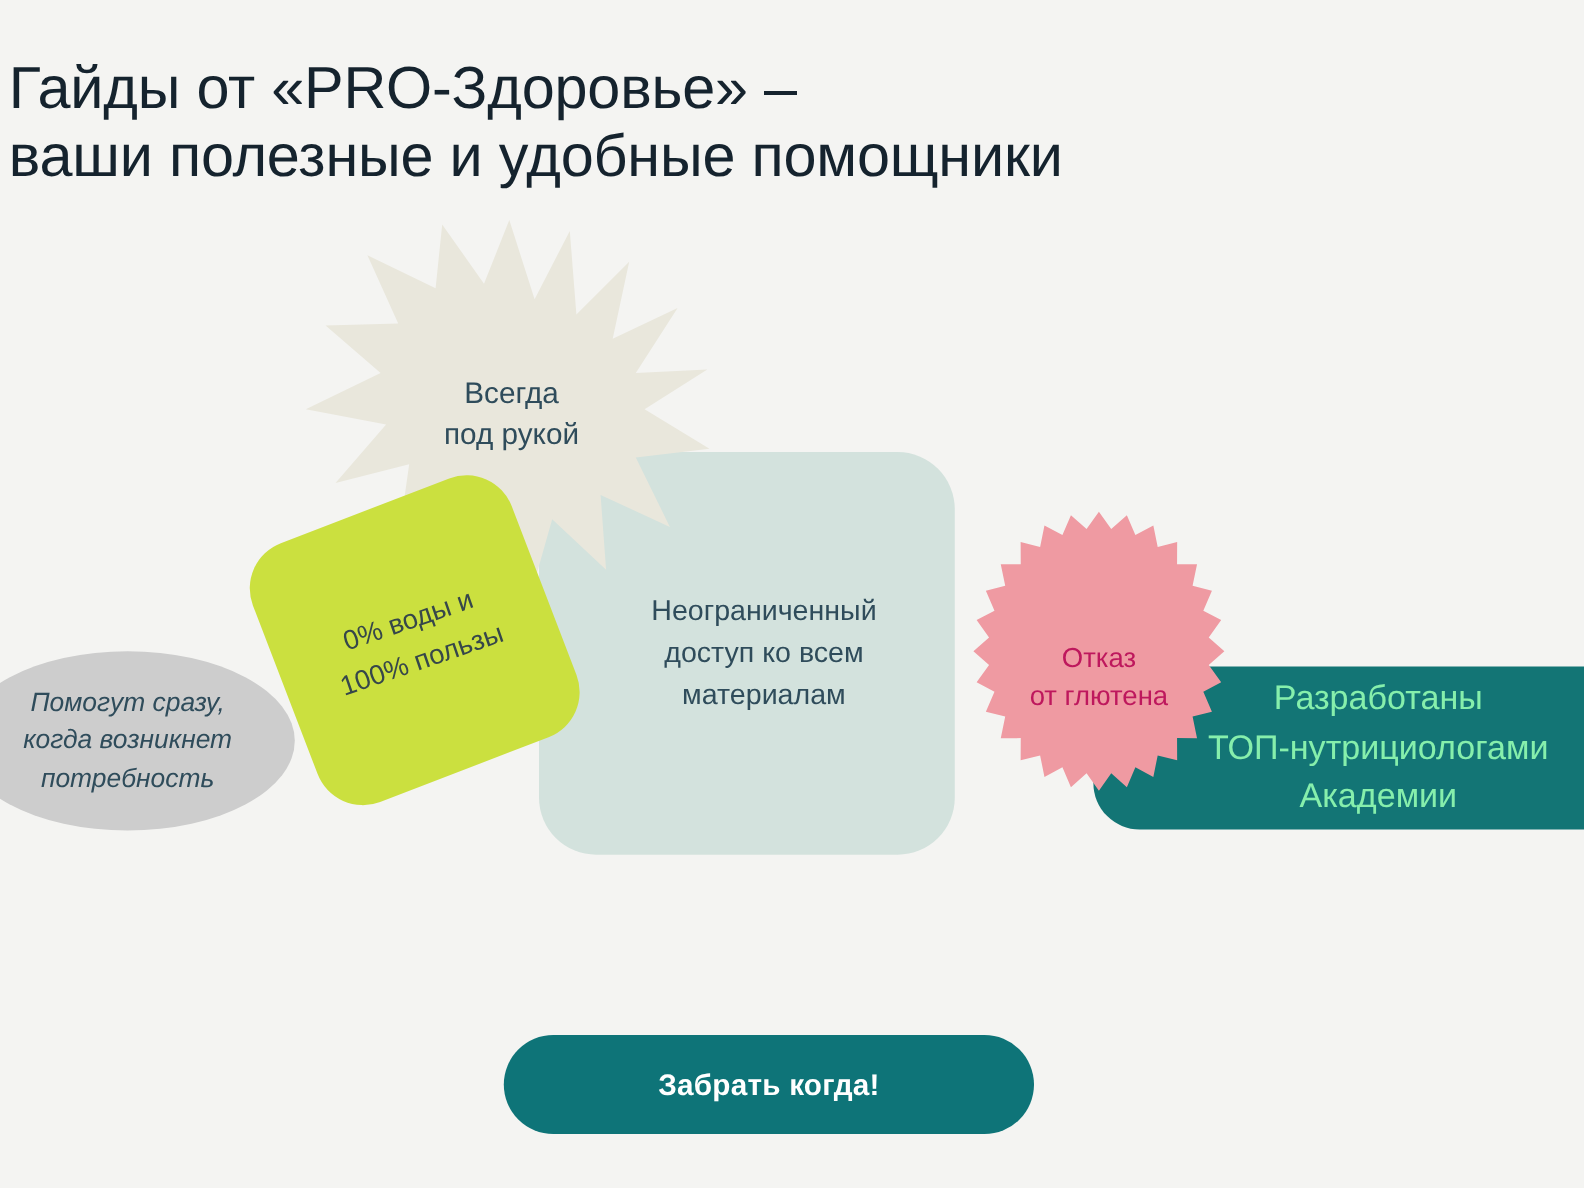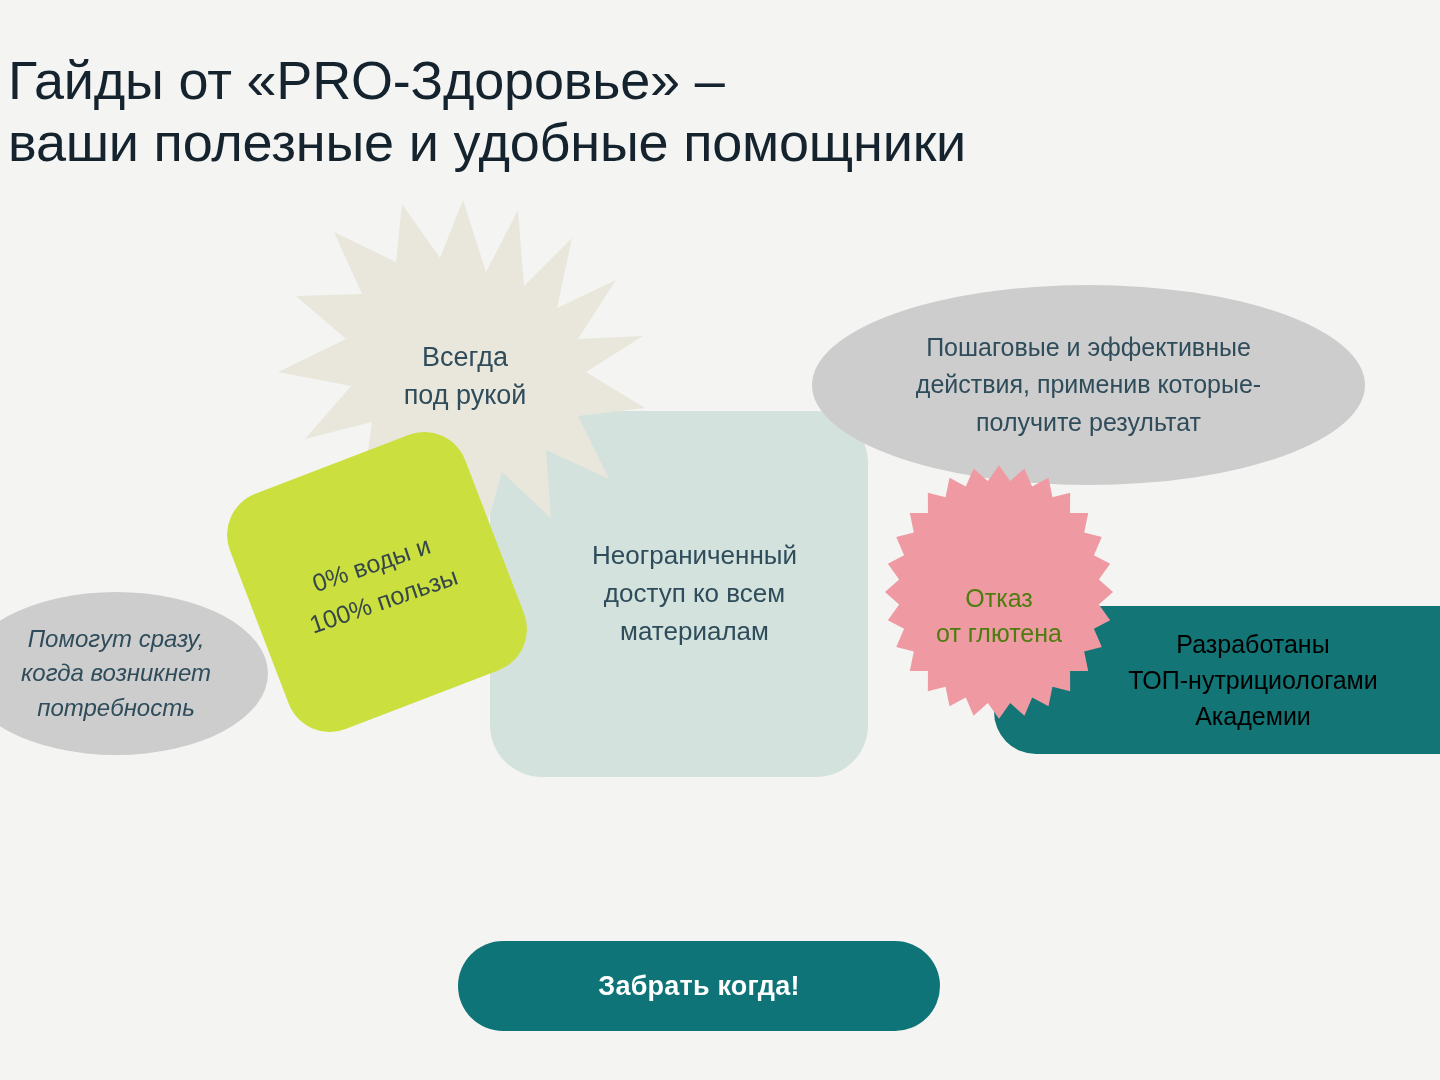--- a/index.html
+++ b/index.html
@@ -139,22 +139,22 @@
   .teal-box {
     left: 994px;
     top: 606px;
     width: 470px;
     height: 148px;
     background: #137575;
     border-radius: 42px 0 0 42px;
     z-index: 4;
   }
   .teal-box .txt {
-    color: #000000;
-    font-size: 25px;
+    color: #86efac;
+    font-size: 31px;
     line-height: 1.45;
     transform: translateX(24px);
   }
 
   
   .burst-pink {
     left: 883px;
     top: 463px;
     width: 232px;
     height: 258px;
@@ -163,21 +163,21 @@
   .burst-pink svg {
     position: absolute;
     inset: 0;
     width: 100%;
     height: 100%;
     z-index: 1;
   }
   .burst-pink .txt {
     font-size: 25px;
     line-height: 1.42;
-    color: #4d7c0f;
+    color: #be185d;
     transform: translateY(10px);
     margin-top: 28px;
   }
 
   
   .cta-button {
     position: absolute;
     left: 458px;
     top: 941px;
     width: 482px;
@@ -225,25 +225,20 @@
     <span class="txt">0% воды и
 100% пользы</span>
   </div>
 
   <div class="shape mint-card">
     <span class="txt">Неограниченный
 доступ ко всем
 материалам</span>
   </div>
 
-  <div class="shape ellipse-right">
-    <span class="txt">Пошаговые и эффективные
-действия, применив которые-
-получите результат</span>
-  </div>
 
   <div class="shape teal-box">
     <span class="txt">Разработаны
 ТОП-нутрициологами
 Академии</span>
   </div>
 
   <div class="shape burst-pink">
     <svg viewBox="0 0 240 240" preserveAspectRatio="none">
       <polygon id="pinkpoly" fill="#ef9aa2" points="120.0,2.0 131.6,16.7 146.3,5.0 154.3,21.8 171.2,13.7 175.3,31.9 193.6,27.7 193.5,46.5 212.3,46.4 208.1,64.7 226.3,68.8 218.2,85.7 235.0,93.7 223.3,108.4 238.0,120.0 223.3,131.6 235.0,146.3 218.2,154.3 226.3,171.2 208.1,175.3 212.3,193.6 193.5,193.5 193.6,212.3 175.3,208.1 171.2,226.3 154.3,218.2 146.3,235.0 131.6,223.3 120.0,238.0 108.4,223.3 93.7,235.0 85.7,218.2 68.8,226.3 64.7,208.1 46.4,212.3 46.5,193.5 27.7,193.6 31.9,175.3 13.7,171.2 21.8,154.3 5.0,146.3 16.7,131.6 2.0,120.0 16.7,108.4 5.0,93.7 21.8,85.7 13.7,68.8 31.9,64.7 27.7,46.4 46.5,46.5 46.4,27.7 64.7,31.9 68.8,13.7 85.7,21.8 93.7,5.0 108.4,16.7"></polygon>

